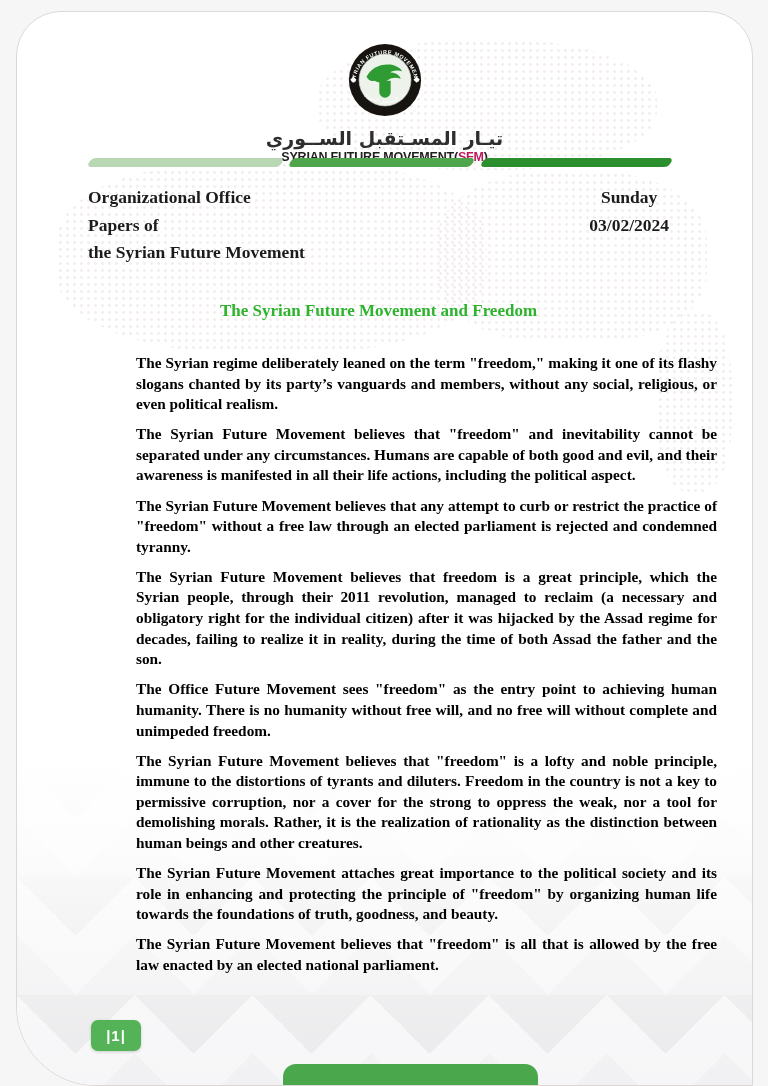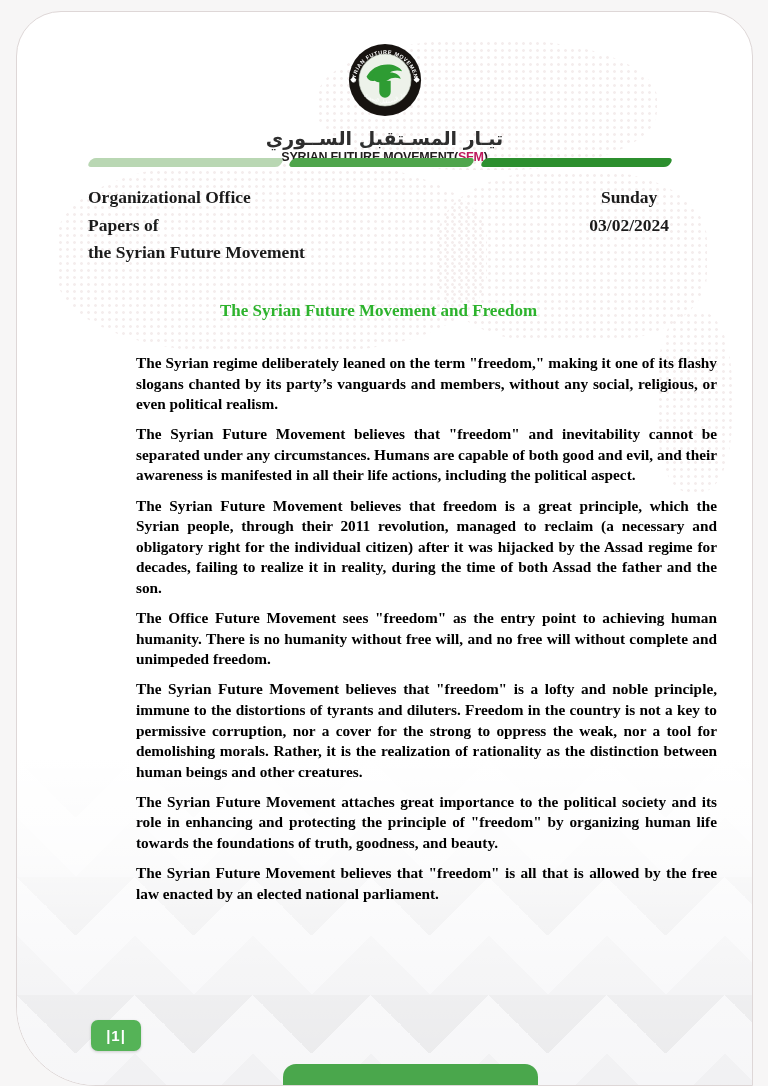--- a/index.html
+++ b/index.html
@@ -147,20 +147,21 @@
         <div>Sunday</div>
         <div>03/02/2024</div>
       </div>
     </div>
 
     <div class="doc-title">The Syrian Future Movement and Freedom</div>
 
     <div class="body-text">
       <p>The Syrian regime deliberately leaned on the term "freedom," making it one of its flashy slogans chanted by its party’s vanguards and members, without any social, religious, or even political realism.</p>
       <p>The Syrian Future Movement believes that "freedom" and inevitability cannot be separated under any circumstances. Humans are capable of both good and evil, and their awareness is manifested in all their life actions, including the political aspect.</p>
+      <p>The Syrian Future Movement believes that any attempt to curb or restrict the practice of "freedom" without a free law through an elected parliament is rejected and condemned tyranny.</p>
       <p>The Syrian Future Movement believes that freedom is a great principle, which the Syrian people, through their 2011 revolution, managed to reclaim (a necessary and obligatory right for the individual citizen) after it was hijacked by the Assad regime for decades, failing to realize it in reality, during the time of both Assad the father and the son.</p>
       <p>The Office Future Movement sees "freedom" as the entry point to achieving human humanity. There is no humanity without free will, and no free will without complete and unimpeded freedom.</p>
       <p>The Syrian Future Movement believes that "freedom" is a lofty and noble principle, immune to the distortions of tyrants and diluters. Freedom in the country is not a key to permissive corruption, nor a cover for the strong to oppress the weak, nor a tool for demolishing morals. Rather, it is the realization of rationality as the distinction between human beings and other creatures.</p>
       <p>The Syrian Future Movement attaches great importance to the political society and its role in enhancing and protecting the principle of "freedom" by organizing human life towards the foundations of truth, goodness, and beauty.</p>
       <p>The Syrian Future Movement believes that "freedom" is all that is allowed by the free law enacted by an elected national parliament.</p>
     </div>
 
     <div class="page-badge">|1|</div>
     <div class="bottom-tab"></div>
 

